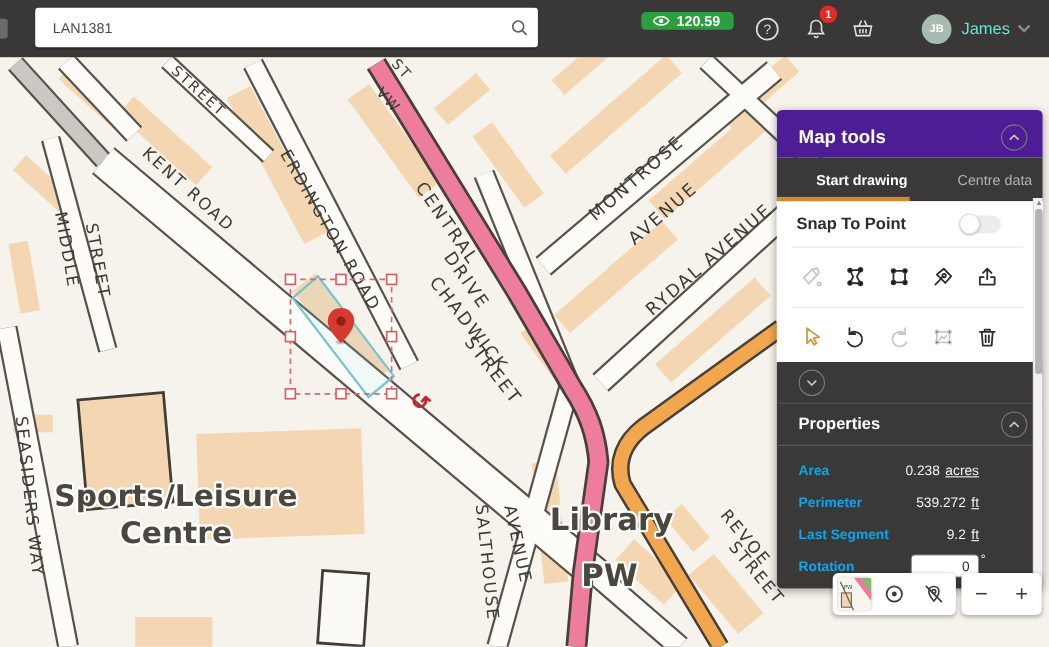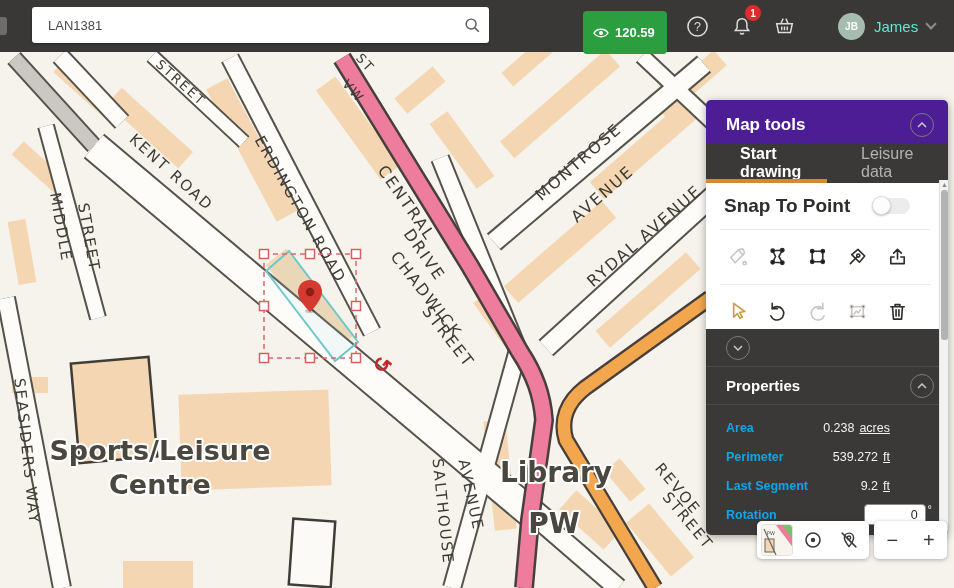--- a/index.html
+++ b/index.html
@@ -11,21 +11,21 @@
     background:#3a3837; z-index:50; }
   .menu-sliver { position:absolute; left:0; top:17px; width:7px; height:18px;
     background:#6e6c6a; border-radius:0 3px 3px 0; }
   .searchbox { position:absolute; left:32px; top:7px; width:457px; height:36px;
     background:#ffffff; border-radius:3px; display:flex; align-items:center;
     box-shadow:0 1px 2px rgba(0,0,0,.35); }
   .searchbox input { flex:1; border:none; outline:none; font-size:13px;
     color:#4a4a4a; padding:0 10px 0 16px; font-family:"Liberation Sans",sans-serif;
     background:transparent; }
   .search-icon { width:34px; display:flex; justify-content:center; cursor:pointer; }
-  .credit-badge { position:absolute; left:583px; top:11px; height:43px;
+  .credit-badge { position:absolute; left:583px; top:11px; height:16px;
     background:#2b9e3f; border-radius:4px; color:#fff; display:flex;
     align-items:center; gap:6px; padding:0 12px 0 10px; font-size:13px;
     font-weight:bold; cursor:pointer; }
   .tb-icon { position:absolute; top:12px; width:28px; height:28px; display:flex;
     align-items:center; justify-content:center; cursor:pointer; }
   .help-icon { left:683px; }
   .bell-icon { left:728px; }
   .basket-icon { left:770px; }
   .notif-badge { position:absolute; left:744px; top:4px; min-width:18px; height:18px;
     background:#e02b2b; border-radius:50%; color:#fff; font-size:10px;
@@ -54,28 +54,28 @@
     z-index:40; font-family:"Liberation Sans",sans-serif; }
   .panel-header { background:#4c1d95; padding:13px 14px 6px 20px; display:flex;
     justify-content:space-between; align-items:center; }
   .panel-title { color:#fff; font-size:17px; font-weight:bold; }
   .circle-btn { width:24px; height:24px; border:1px solid #7d7b79; border-radius:50%;
     display:flex; align-items:center; justify-content:center; cursor:pointer;
     flex:0 0 auto; }
   .circle-btn svg { stroke:#c9c8c6; }
   .tabs { background:#3b3938; display:flex; position:relative; height:40px; }
   .tab { flex:1; display:flex; align-items:center; justify-content:center;
-    font-size:16px; cursor:pointer; color:#b4b2b0;margin-left:34px; }
+    font-size:13px; cursor:pointer; color:#b4b2b0;margin-left:34px; }
   .tab.active { color:#fff; font-weight:bold; }
   .tab-underline { position:absolute; bottom:0; left:0; width:50%; height:4px;
     background:#d3892f; }
   .panel-body { background:#ffffff; height:146px; padding:12px 38px 0 18px;
     position:relative; }
   .snap-row { display:flex; justify-content:space-between; align-items:center; }
-  .snap-label { font-size:19px; color:#2f2d2a; font-weight:bold; }
+  .snap-label { font-size:15px; color:#2f2d2a; font-weight:bold; }
   .toggle { width:37px; height:16px; background:#ececec; border-radius:9px;
     position:relative; cursor:pointer; }
   .toggle .knob { position:absolute; left:-1px; top:-2px; width:19px; height:19px;
     border-radius:50%; background:#fdfdfd; border:1px solid #dcdcdc;
     box-shadow:0 1px 2px rgba(0,0,0,.25); }
   .body-divider { height:1px; background:#e9e8e6; margin:12px -20px 10px -4px; }
   .tool-row { display:flex; justify-content:space-between; align-items:center;
     height:32px; }
   .tool { width:26px; height:26px; display:flex; align-items:center;
     justify-content:center; cursor:pointer; }
@@ -87,21 +87,21 @@
   .section-bar { background:#3b3938; height:38px; display:flex; align-items:center;
     justify-content:space-between; padding:0 14px 0 20px; cursor:pointer;
     border-bottom:1px solid #4d4b4a; }
   .section-title { color:#fff; font-size:15px; font-weight:bold; }
   .props-body { background:#3b3938; height:137px; padding:8px 0 0 0; }
   .prop-row { display:flex; align-items:center; height:29px;
     padding:0 58px 0 20px; }
   .prop-label { color:#0ea5e9; font-size:12.5px; font-weight:bold; }
   .prop-value { margin-left:auto; color:#f2f1ef; font-size:12.5px; }
   .prop-unit { color:#f2f1ef; font-size:12.5px; margin-left:5px;text-decoration:underline; }
-  .rot-row { padding-right:16px; }
+  .rot-row { padding-right:52px; }
   .rot-group { margin-left:auto; display:flex; align-items:flex-start; gap:2px; }
   .rot-input { width:62px; height:21px; border:1px solid #8b8a88; border-radius:4px;
     background:#fff; font-size:12.5px; text-align:right; padding:0 7px;
     color:#2f2d2a; outline:none; font-family:"Liberation Sans",sans-serif; }
   .deg { color:#fff; font-size:11px; line-height:10px; }
   .panel-scrollbar { position:absolute; right:0; top:80px; bottom:0; width:9px;
     background:#f2f2f2; border-left:1px solid #e0e0e0; z-index:5; }
   .sb-thumb { position:absolute; top:10px; left:1px; width:7px; height:150px;
     background:#b3b3b3; border-radius:3px; cursor:pointer; }
   .sb-arrow { position:absolute; left:0; width:9px; height:10px; color:#8a8a8a;
@@ -302,21 +302,21 @@
   <div class="panel-header">
     <span class="panel-title">Map tools</span>
     <span class="circle-btn">
       <svg width="10" height="6" viewBox="0 0 10 6" fill="none" stroke-width="1.5">
         <path d="M1 5 L5 1 L9 5"></path>
       </svg>
     </span>
   </div>
   <div class="tabs">
     <div class="tab active">Start drawing</div>
-    <div class="tab">Leisure data</div>
+    <div class="tab">Centre data</div>
     <div class="tab-underline"></div>
   </div>
 
   <div class="panel-body">
     <div class="snap-row">
       <span class="snap-label">Snap To Point</span>
       <span class="toggle">
         <span class="knob"></span>
       </span>
     </div>

